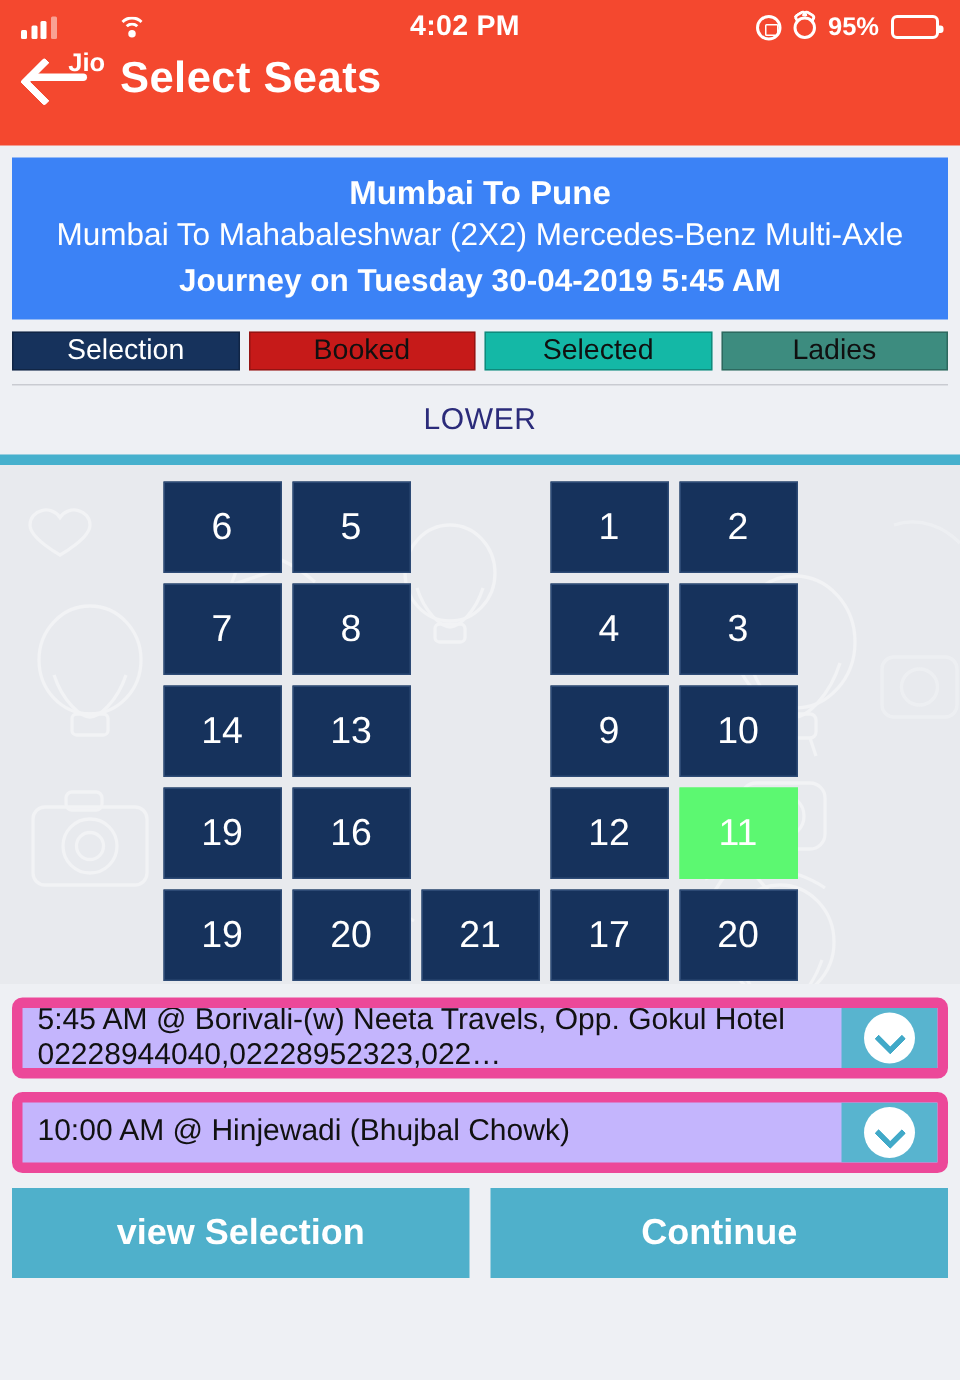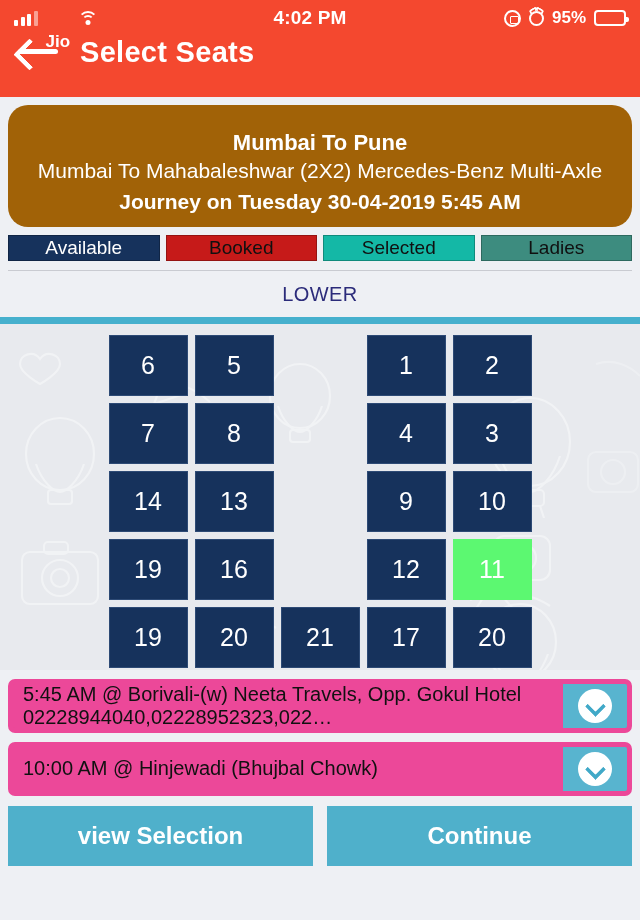--- a/index.html
+++ b/index.html
@@ -99,25 +99,25 @@
     border-radius: 2px;
   }
   .appbar-title {
     color: #ffffff; font-size: 29px; font-weight: bold; letter-spacing: .3px;
   }
 
   
   .wrap { padding: 0 8px; }
   .tripcard {
     margin-top: 8px;
-    background: #a16207;
-    border-radius: 20px;
+    background: #3b82f6;
+    border-radius: 0;
     color: #ffffff;
     text-align: center;
-    padding: 23px 10px 11px;
+    padding: 9px 10px 11px;
   }
   .trip-route { font-size: 22px; font-weight: bold; line-height: 1.32; }
   .trip-bus { font-size: 21px; line-height: 1.32; font-weight: normal; }
   .trip-journey { font-size: 21px; font-weight: bold; line-height: 1.4; margin-top: 2px; }
 
   
   .legend {
     display: flex;
     gap: 6px;
     margin-top: 8px;
@@ -167,22 +167,22 @@
     user-select: none;
   }
   .seat.selected { background: #5cf871; border-color: #5cf871; color: #ffffff; }
   .seat.empty { background: transparent; border: none; cursor: default; }
 
   
   .bp {
     display: flex;
     margin-top: 9px;
     border-radius: 7px;
-    background: #ec4899;
-    border: 5px solid #ec4899;
+    background: #c4b5fd;
+    border: 7px solid #ec4899;
     overflow: hidden;
     height: 54px;
   }
   .bp-text {
     flex: 1;
     padding: 5px 10px;
     font-size: 20px;
     line-height: 1.17;
     color: #111111;
     display: flex; align-items: center;
@@ -256,21 +256,21 @@
 
 <div class="wrap">
 
   <div class="tripcard">
     <div class="trip-route">Mumbai To Pune</div>
     <div class="trip-bus">Mumbai To Mahabaleshwar (2X2) Mercedes-Benz Multi-Axle</div>
     <div class="trip-journey">Journey on Tuesday 30-04-2019 5:45 AM</div>
   </div>
 
   <div class="legend" id="legend">
-      <div class="legend-item" style="background: rgb(22, 50, 92); color: rgb(255, 255, 255);">Available</div>
+      <div class="legend-item" style="background: rgb(22, 50, 92); color: rgb(255, 255, 255);">Selection</div>
       <div class="legend-item" style="background: rgb(198, 26, 25); color: rgb(16, 16, 16);">Booked</div>
       <div class="legend-item" style="background: #14b8a6; color: rgb(16, 16, 16);">Selected</div>
       <div class="legend-item" style="background: rgb(61, 140, 127); color: rgb(16, 16, 16);">Ladies</div>
     </div>
 
   <div class="divider"></div>
 
   <div class="deck-title">LOWER</div>
 </div>
 

